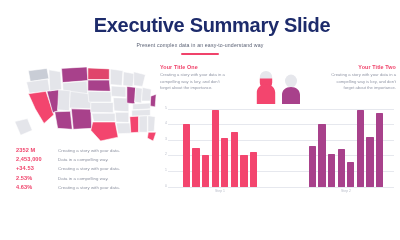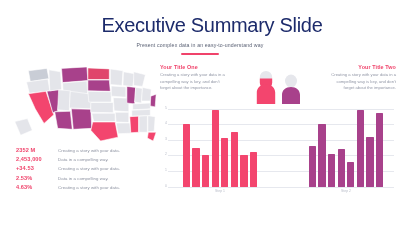--- a/index.html
+++ b/index.html
@@ -7,21 +7,21 @@
     width: 400px; height: 225px;
     background: #ffffff;
     font-family: "Liberation Sans", sans-serif;
     overflow: hidden;
   }
   #slide { position: relative; width: 400px; height: 225px; background: #fff; }
 
   
   #header { padding-top: 14px; text-align: center; }
   #slide-title {
-    font-size: 20px; font-weight: normal; color: #1d2b6b;
+    font-size: 20px; font-weight: bold; color: #1d2b6b;
     letter-spacing: -0.3px; line-height: 1.1; padding-left: 24px;
   }
   #slide-subtitle {
     font-size: 5.2px; color: #5b6275; margin-top: 6px; letter-spacing: .15px;
   }
   #title-underline {
     width: 38px; height: 1.6px; background: #f0436b;
     margin: 5px auto 0; border-radius: 1px;
   }
 

